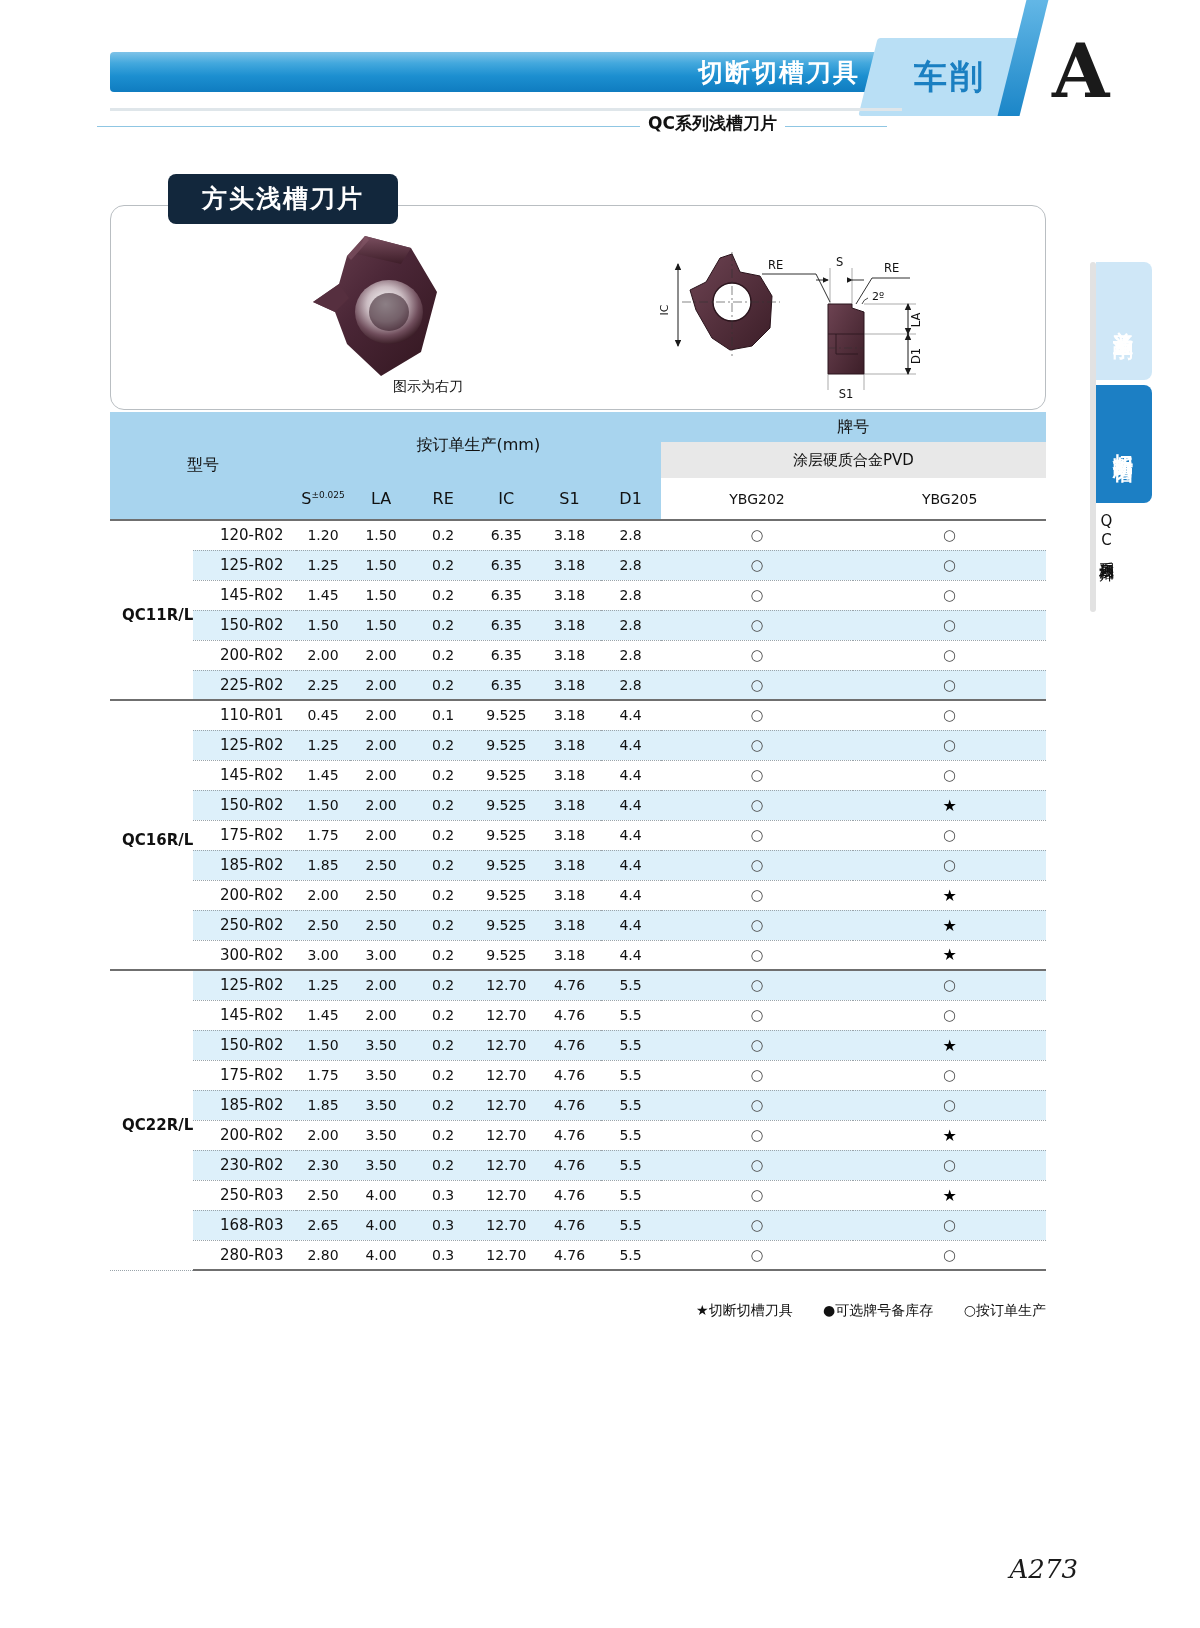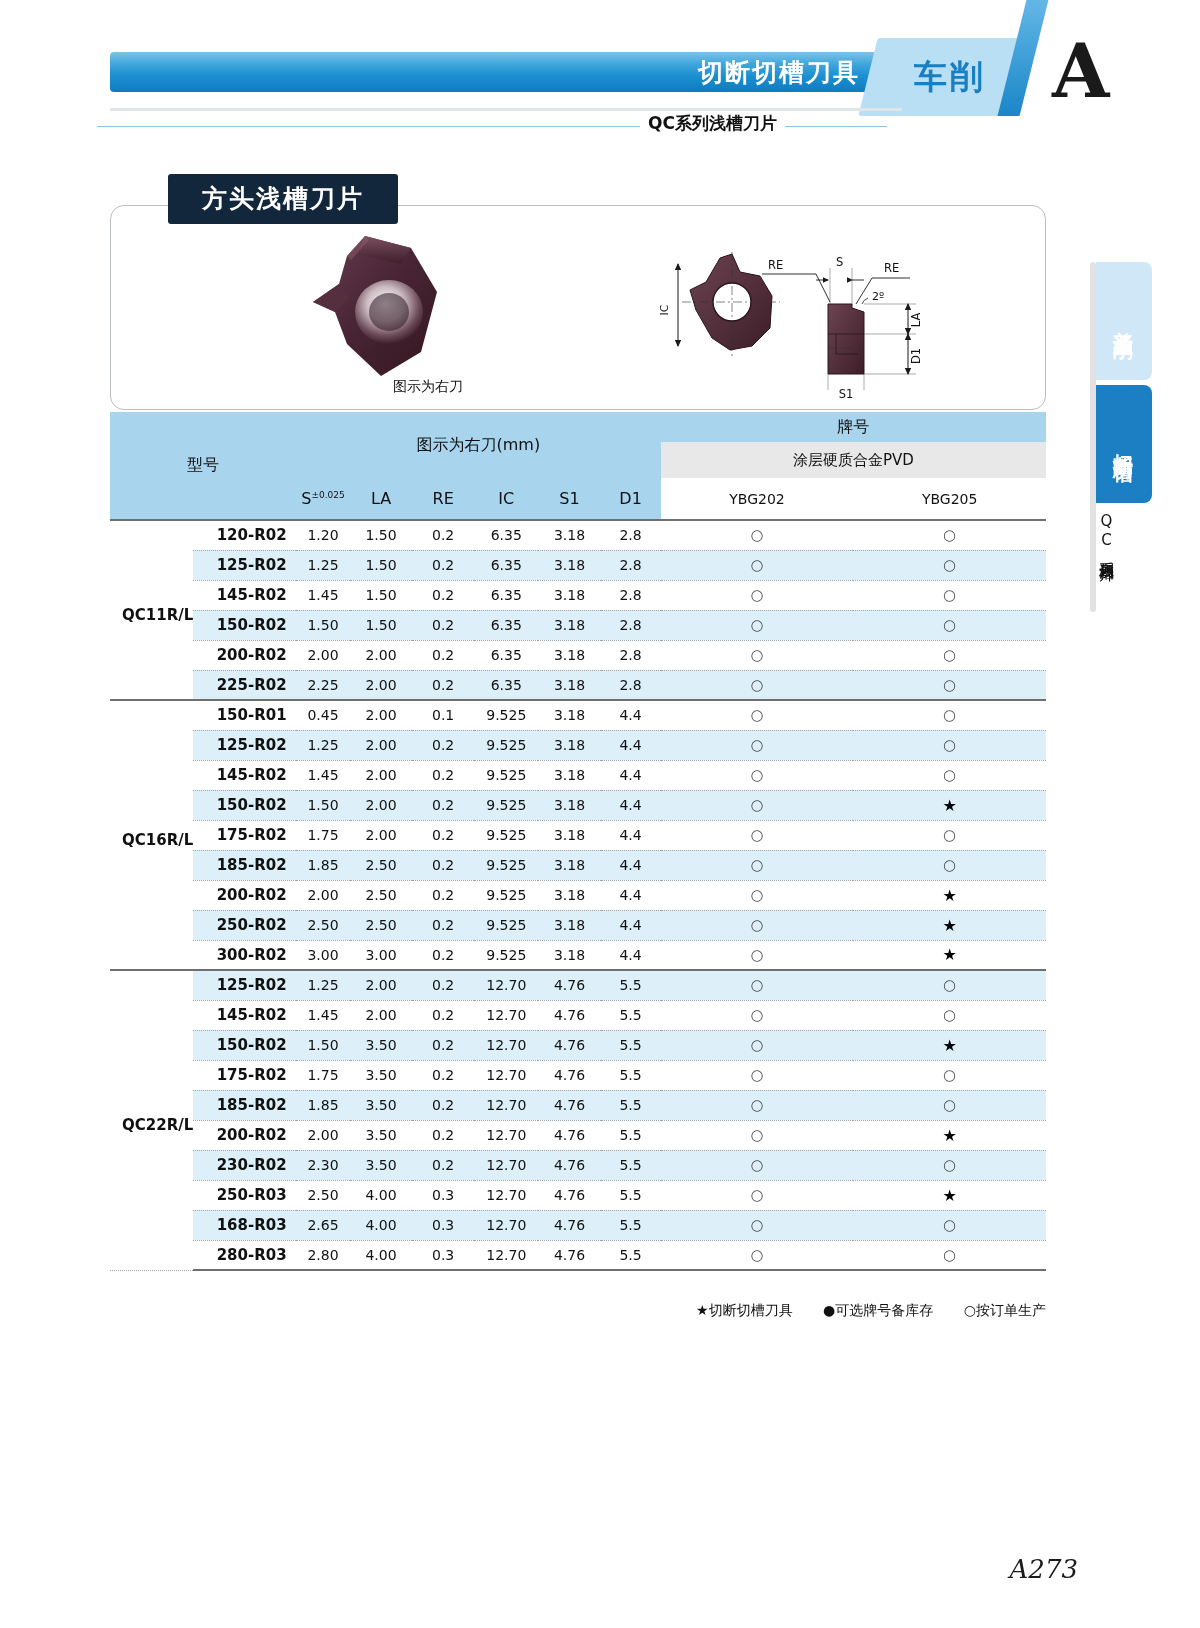--- a/index.html
+++ b/index.html
@@ -122,21 +122,21 @@
     white-space: nowrap;
   }
 
   
   .section-pill {
     position: absolute;
     left: 168px;
     top: 174px;
     padding: 8px 34px 9px 34px;
     background: #12273c;
-    border-radius: 3px;
+    border-radius: 8px;
     color: #ffffff;
     font-size: 25px;
     font-weight: bold;
     letter-spacing: 2px;
     z-index: 4;
     white-space: nowrap;
   }
 
   
   .image-panel {
@@ -218,21 +218,21 @@
 
   .hdr-top-border { border-top: 2px solid #6f6f6f; }
 
   .col-sep { border-right: 1px solid #b9c9d3; }
   .col-sep-strong { border-right: 1px solid #8b8b8b; }
 
   .row-alt { background: #ddf0fa; }
   .row-norm { background: #ffffff; }
 
   .cell-model {
-    font-weight: bold;
+    font-weight: normal;
     font-size: 15px;
     text-align: left;
     padding-left: 14px;
     border-right: 1px solid #8b8b8b;
   }
 
   .cell-type {
     font-weight: bold;
     font-size: 15px;
     text-align: left;
@@ -472,21 +472,21 @@
       <line x1="244" y1="136" x2="244" y2="152" stroke="#555" stroke-width="0.5"></line>
       <text x="226" y="160" font-size="11.5" fill="#111" font-family="DejaVu Sans, sans-serif" text-anchor="middle">S1</text>
     </g>
   </svg>
 </div>
 
 <table class="spec-table">
   <thead>
     <tr>
       <th class="hdr-blue hdr-top-border" rowspan="3" colspan="2" style="width:185px;height:42px;">型号</th>
-      <th class="hdr-blue hdr-top-border" colspan="6" rowspan="2" style="width:365px;">图示为右刀(mm)</th>
+      <th class="hdr-blue hdr-top-border" colspan="6" rowspan="2" style="width:365px;">按订单生产(mm)</th>
       <th class="hdr-blue hdr-top-border" colspan="2" style="width:386px;height:30px;">牌号</th>
     </tr>
     <tr>
       <th class="hdr-gray" colspan="2" style="height:36px;margin-top:48px;">涂层硬质合金PVD</th>
     </tr>
     <tr>
       <th class="hdr-blue col-sep" style="width:52px;height:42px;">
         <span>S</span><sup style="font-size:9px;text-align:center;">±0.025</sup>
       </th>
       <th class="hdr-blue col-sep" style="width:60px;">LA</th>
@@ -561,21 +561,21 @@
         <td class="cell-dim">2.00</td>
         <td class="cell-dim">0.2</td>
         <td class="cell-dim">6.35</td>
         <td class="cell-dim">3.18</td>
         <td class="cell-dim col-sep-strong">2.8</td>
         <td class="cell-grade"><span class="mark-circle">○</span></td>
         <td class="cell-grade-last"><span class="mark-circle">○</span></td>
       </tr>
       <tr class="data-row row-norm group-first">
         <td class="cell-type" rowspan="9" style="width:82px;">QC16R/L</td>
-        <td class="cell-model" style="width:103px;">150-R01</td>
+        <td class="cell-model" style="width:103px;">110-R01</td>
         <td class="cell-dim">0.45</td>
         <td class="cell-dim">2.00</td>
         <td class="cell-dim">0.1</td>
         <td class="cell-dim">9.525</td>
         <td class="cell-dim">3.18</td>
         <td class="cell-dim col-sep-strong">4.4</td>
         <td class="cell-grade"><span class="mark-circle">○</span></td>
         <td class="cell-grade-last"><span class="mark-circle">○</span></td>
       </tr>
       <tr class="data-row row-alt">

